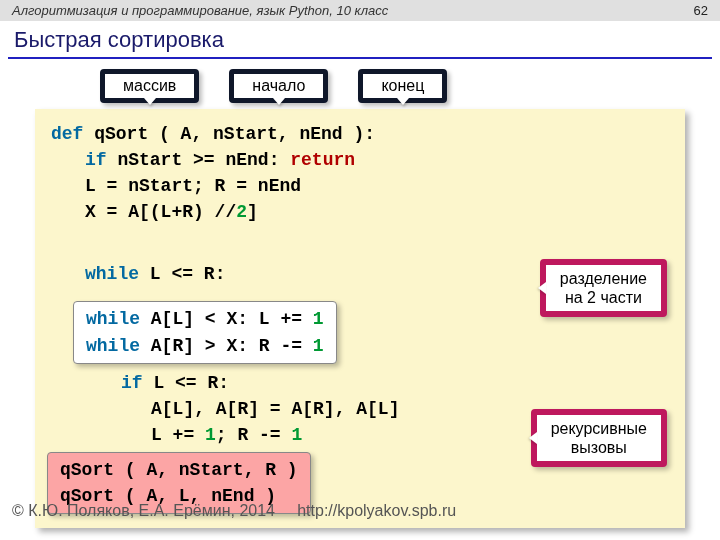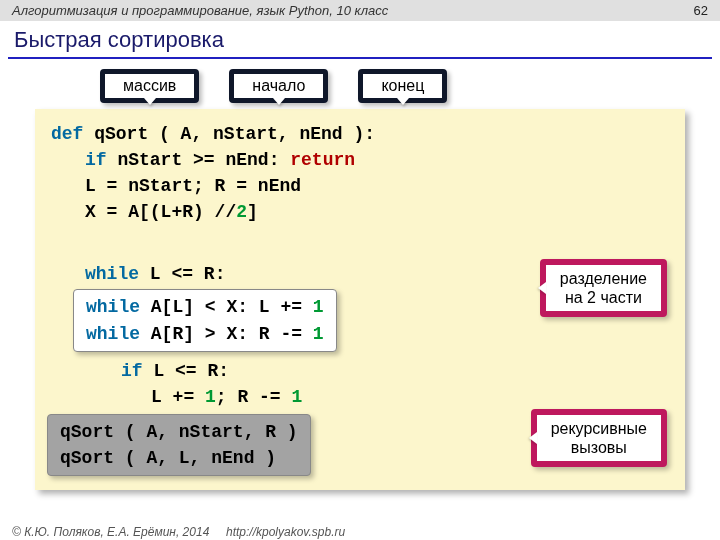--- a/index.html
+++ b/index.html
@@ -83,26 +83,26 @@
   .ret { color: #b00000; }
   .plain { color: #000; }
   .inner-box {
     display: inline-block;
     background: #fff;
     border: 1px solid #888;
     border-radius: 4px;
     box-shadow: 3px 3px 5px rgba(0,0,0,0.25);
     padding: 4px 12px;
     margin-left: 22px;
-    margin-top: 2px;
+    margin-top: 14px;
     margin-bottom: 6px;
   }
   .inner-box2 {
     display: inline-block;
-    background: #a3a3a3;
+    background: #fca5a5;
     border: 1px solid #888;
     border-radius: 4px;
     box-shadow: 3px 3px 5px rgba(0,0,0,0.25);
     padding: 4px 12px;
     margin-left: -4px;
     margin-top: 4px;
   }
   .side-label {
     position: absolute;
     right: 18px;
@@ -126,24 +126,23 @@
     width: 0; height: 0;
     border-top: 6px solid transparent;
     border-bottom: 6px solid transparent;
     border-right: 8px solid #fff;
     filter: drop-shadow(-1px 1px 1px rgba(0,0,0,0.2));
   }
   .sl1 { top: 150px; }
   .sl2 { top: 300px; }
   .footer {
     position: absolute;
-    bottom: 1px;
+    bottom: 20px;
     left: 12px;
-    font-size: 12px;
-    font-style: italic;
+    font-size: 16px;
     color: #555;
   }
 </style>
 </head>
 <body>
 
 <div class="header">
   <span>Алгоритмизация и программирование, язык Python, 10 класс</span>
   <span class="page-num">62</span>
 </div>
@@ -163,20 +162,21 @@
   <div style="padding-left:34px;"><span class="plain">L = nStart; R = nEnd</span></div>
   <div style="padding-left:34px;"><span class="plain">X = A[(L+R) //</span><span class="num">2</span><span class="plain">]</span></div>
   <div style="padding-left:34px;margin-top:36px;"><span class="kw">while</span><span class="plain"> L &lt;= R:</span></div>
 
   <div class="inner-box">
     <div><span class="kw">while</span><span class="plain"> A[L] &lt; X: L += </span><span class="num">1</span></div>
     <div><span class="kw">while</span><span class="plain"> A[R] &gt; X: R -= </span><span class="num">1</span></div>
   </div>
 
   <div style="padding-left:70px;"><span class="kw">if</span><span class="plain"> L &lt;= R:</span></div>
+  <div style="padding-left:100px;"><span class="plain">A[L], A[R] = A[R], A[L]</span></div>
   <div style="padding-left:100px;"><span class="plain">L += </span><span class="num">1</span><span class="plain">; R -= </span><span class="num">1</span></div>
 
   <div class="inner-box2">
     <div><span class="plain">qSort ( A, nStart, R )</span></div>
     <div><span class="plain">qSort ( A, L, nEnd )</span></div>
   </div>
 
   <div class="side-label sl1">
     <span>разделение</span><br><span>на 2 части</span>
   </div>

